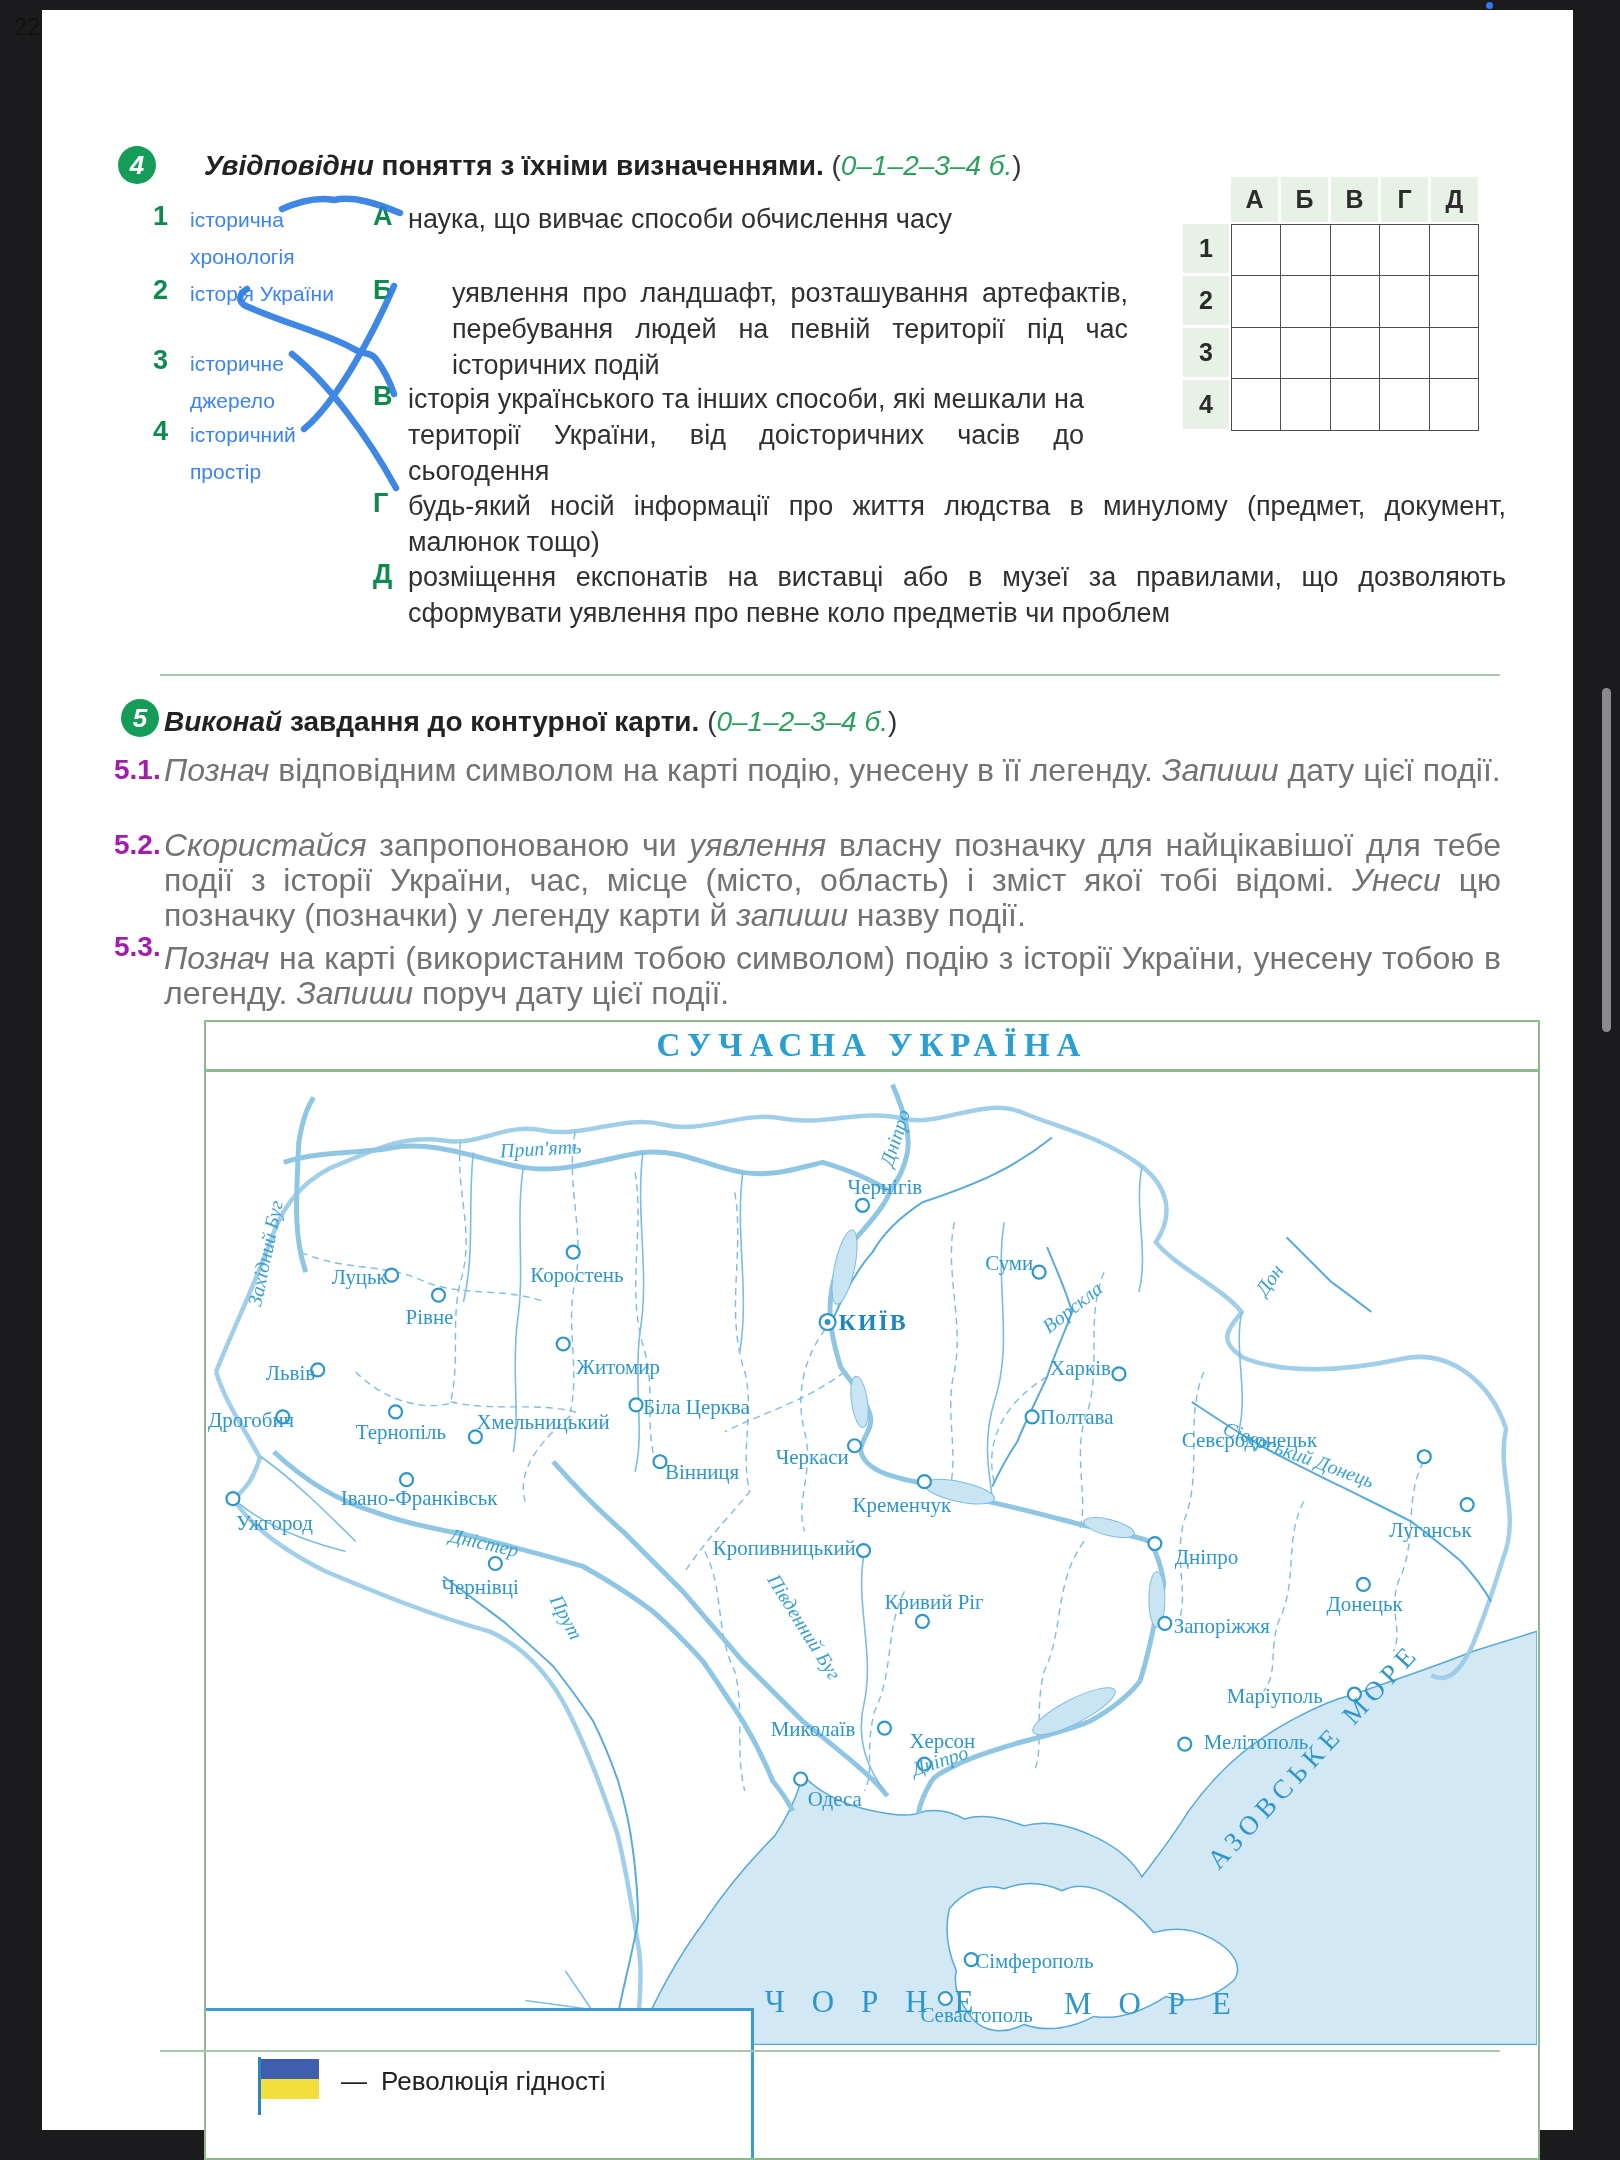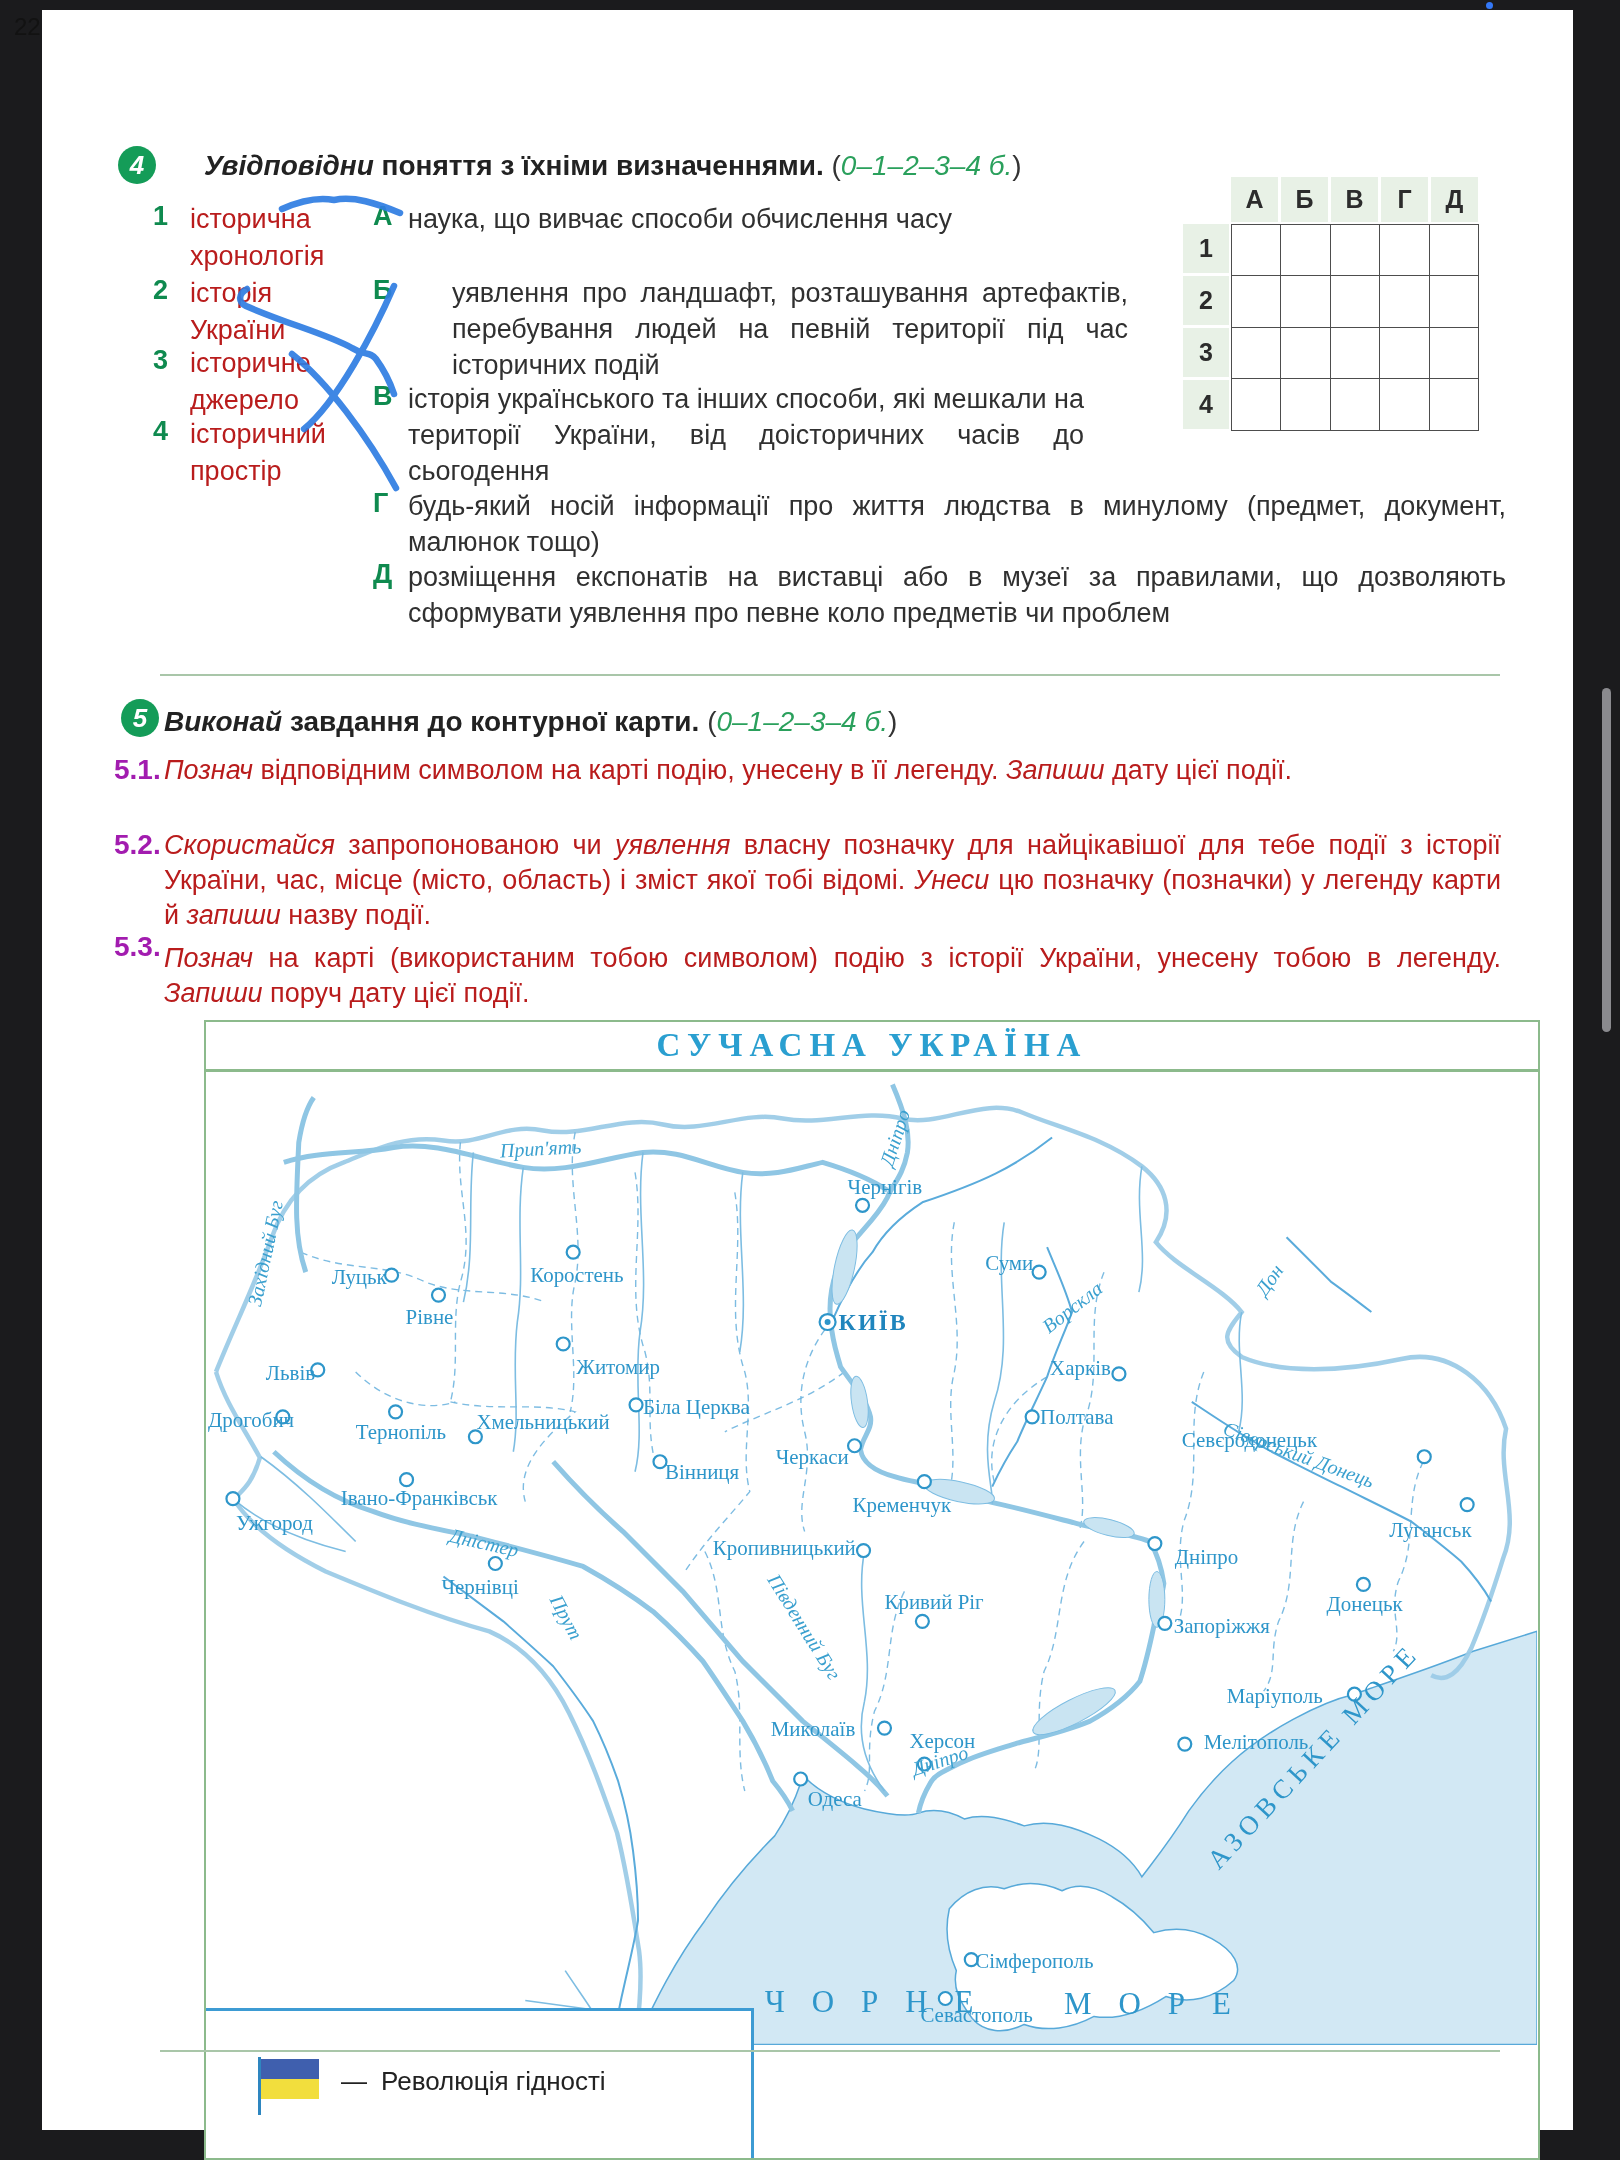--- a/index.html
+++ b/index.html
@@ -13,23 +13,23 @@
   .tcircle{width:38px;height:38px;border-radius:50%;background:#149c58;color:#fff;
            font-size:26px;font-weight:bold;font-style:italic;display:flex;align-items:center;justify-content:center;}
   .thead{font-size:28px;color:#222;}
   .thead b{font-weight:bold;}
   .thead .it{font-style:italic;font-weight:bold;}
   .score{color:#2aa05c;font-style:italic;font-weight:normal;}
   .paren{color:#333;font-weight:normal;}
   .gnum{color:#0f8a4f;font-weight:bold;font-size:27px;}
   .gletter{color:#0f8a4f;font-weight:bold;font-size:27px;}
   .bodytxt{font-size:27px;line-height:36px;color:#303030;text-align:justify;}
-  .itemtxt{font-size:27px;line-height:37px;color:#b91c1c;}
+  .itemtxt{font-size:21px;line-height:37px;color:#3b82f6;}
   .bluenum{color:#a21caf;font-weight:bold;font-size:28px;}
-  .sub{font-size:27px;line-height:35px;color:#b91c1c;text-align:justify;}
+  .sub{font-size:32px;line-height:35px;color:#737373;text-align:justify;}
   .sub i{font-style:italic;}
   .divider{height:2px;background:#a9c6a9;}
   
   .gtile{background:#e8f1e6;display:flex;align-items:center;justify-content:center;
          font-size:25px;font-weight:bold;color:#2c2c2c;}
   .mtable{border-collapse:collapse;}
   .mtable td{border:1.6px solid #4d4d4d;width:48.4px;height:50.4px;padding:0;background:#fff;}
   
   .mapbox{border:2.5px solid #8cba8c;background:#fff;}
   .maptitle{height:47px;border-bottom:3px solid #8cba8c;display:flex;align-items:center;justify-content:center;

